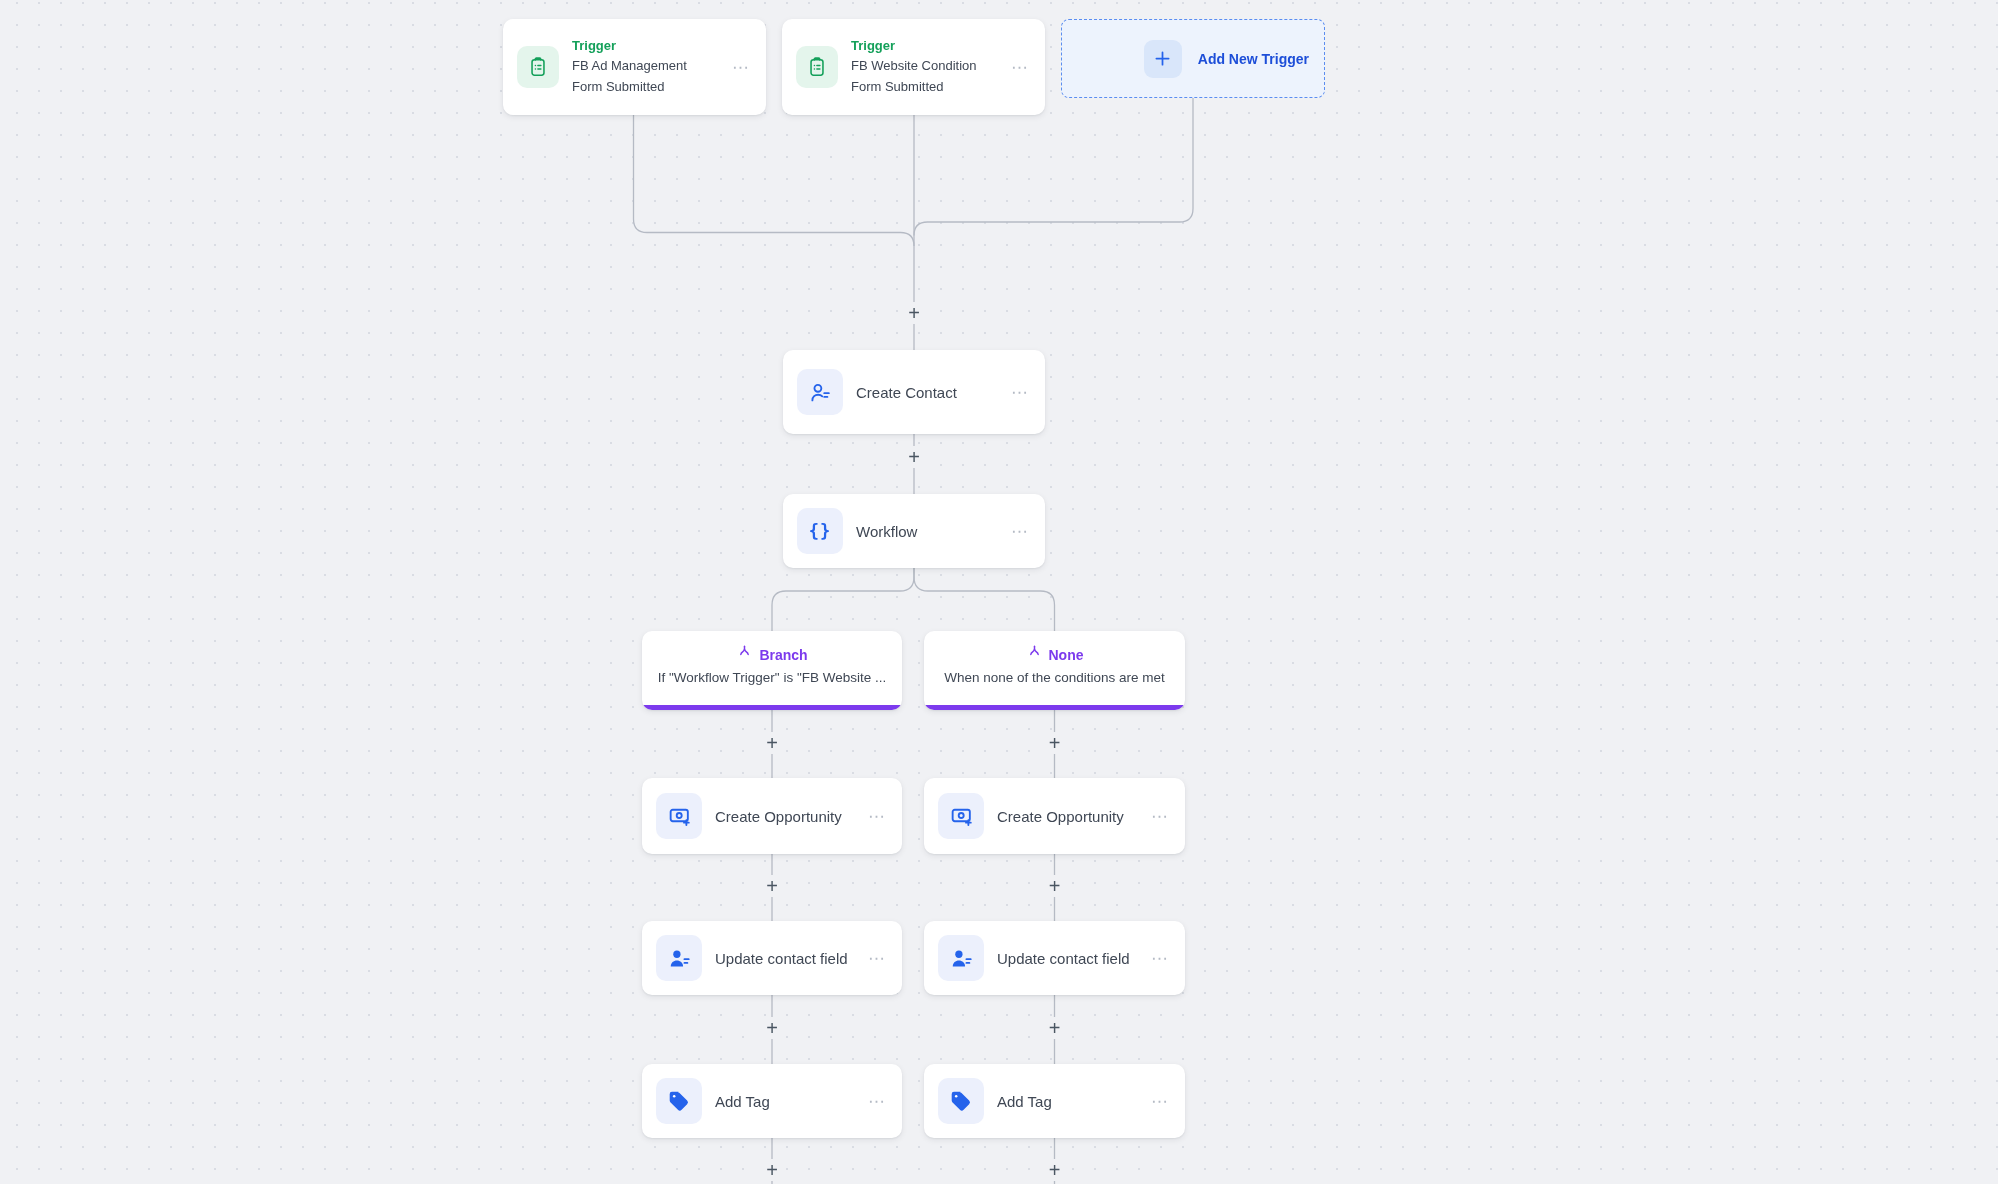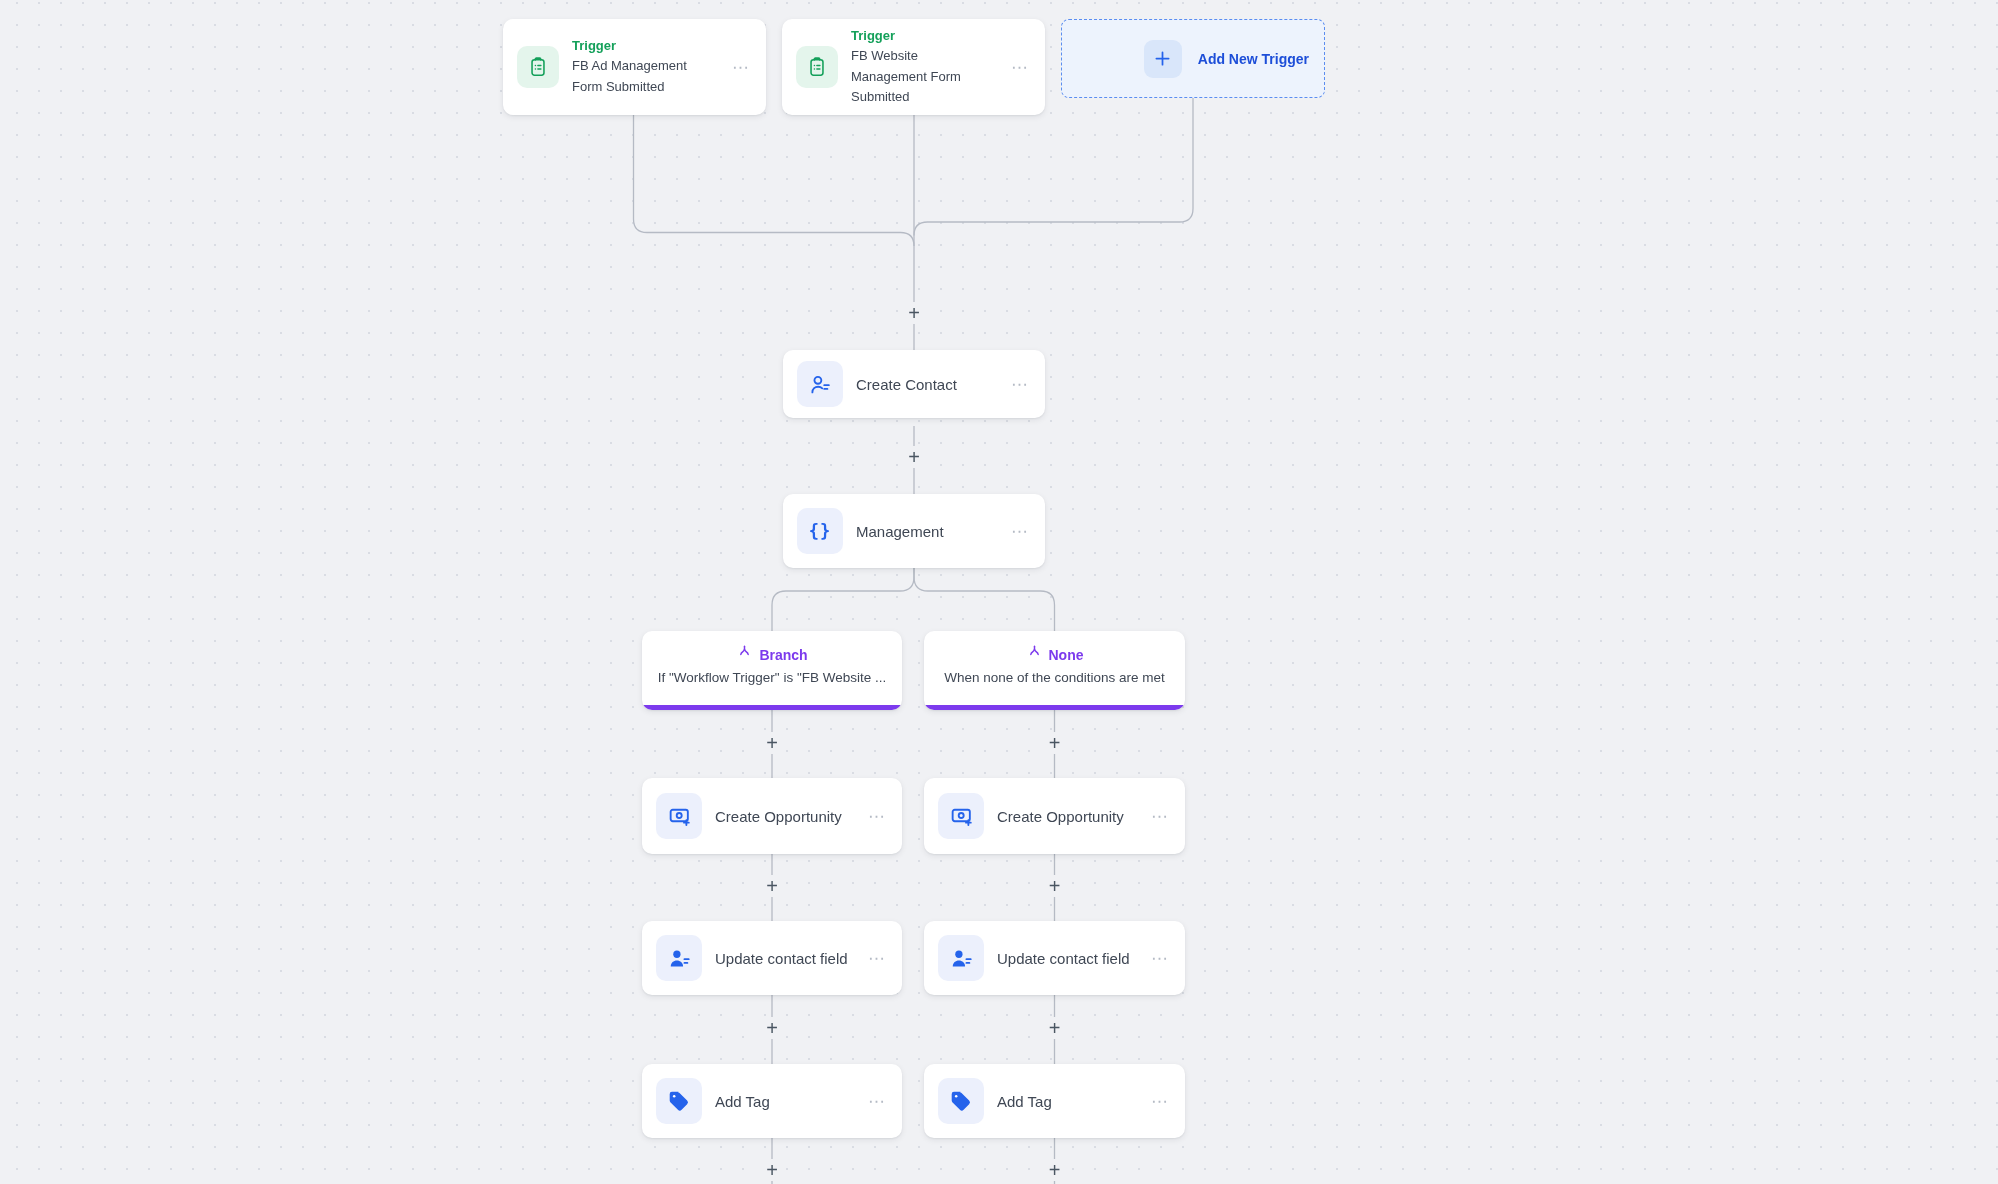--- a/index.html
+++ b/index.html
@@ -121,55 +121,55 @@
     <div class="row">
       <span class="icon-box icon-green">
         <svg viewBox="0 0 24 24" width="22" height="22" fill="none" stroke="#14a05a" stroke-width="1.7" stroke-linecap="round" stroke-linejoin="round">
           <rect x="5.5" y="4" width="13" height="17" rx="2.6"></rect>
           <path d="M9 4.4 V3.5 a1.2 1.2 0 0 1 1.2 -1.2 h3.6 a1.2 1.2 0 0 1 1.2 1.2 V4.4"></path>
           <path d="M9.2 10.3 h.01 M11.9 10.3 h3.2 M9.2 14.2 h.01 M11.9 14.2 h3.2"></path>
         </svg>
       </span>
       <span class="trigger-text">
         <span class="trigger-badge">Trigger</span>
-        <span class="trigger-name">FB Website Management Form Submitted</span>
+        <span class="trigger-name">FB Website Condition Form Submitted</span>
       </span>
       <button class="menu-dots">⋯</button>
     </div>
   </div>
 
   <div class="add-trigger" style="left:1061px;top:19px;width:264px;height:79px;">
     <span class="plus-box">
       <svg viewBox="0 0 24 24" width="21" height="21" fill="none" stroke="#2563eb" stroke-width="2" stroke-linecap="round">
           <path d="M12 5 v14 M5 12 h14"></path>
         </svg>
     </span>
     <span class="add-trigger-label">Add New Trigger</span>
   </div>
 
-  <div class="card" style="left:783px;top:350px;width:262px;height:68px;">
+  <div class="card" style="left:783px;top:350px;width:262px;height:84px;">
     <div class="row">
       <span class="icon-box icon-blue">
         <svg viewBox="0 0 24 24" width="25" height="25" fill="none" stroke="#2563eb" stroke-width="1.8" stroke-linecap="round">
           <circle cx="9.5" cy="8" r="3.3"></circle>
           <path d="M4.2 19.6 c0-3.5 2.5-5.4 5.5-5.4 1.6 0 3 .5 4 1.5"></path>
           <path d="M15.6 12.6 h4.4 M15.6 16.2 h3"></path>
         </svg>
       </span>
       <span class="node-label">Create Contact</span>
       <button class="menu-dots">⋯</button>
     </div>
   </div>
 
   <div class="card" style="left:783px;top:494px;width:262px;height:74px;">
     <div class="row">
       <span class="icon-box icon-blue">
         <span class="braces">{}</span>
       </span>
-      <span class="node-label">Management</span>
+      <span class="node-label">Workflow</span>
       <button class="menu-dots">⋯</button>
     </div>
   </div>
 
   <div class="branch-card" style="left:924px;top:631px;width:261px;height:79px;">
     <span class="branch-title">
       <span>
         <svg viewBox="0 0 24 24" width="17" height="17" fill="none" stroke="#7c3aed" stroke-width="2.1" stroke-linecap="round" stroke-linejoin="round">
           <path d="M12 3.2 v4.3"></path>
           <path d="M12 7.5 c0 3.6 -4.8 2.8 -5.2 7.4"></path>

